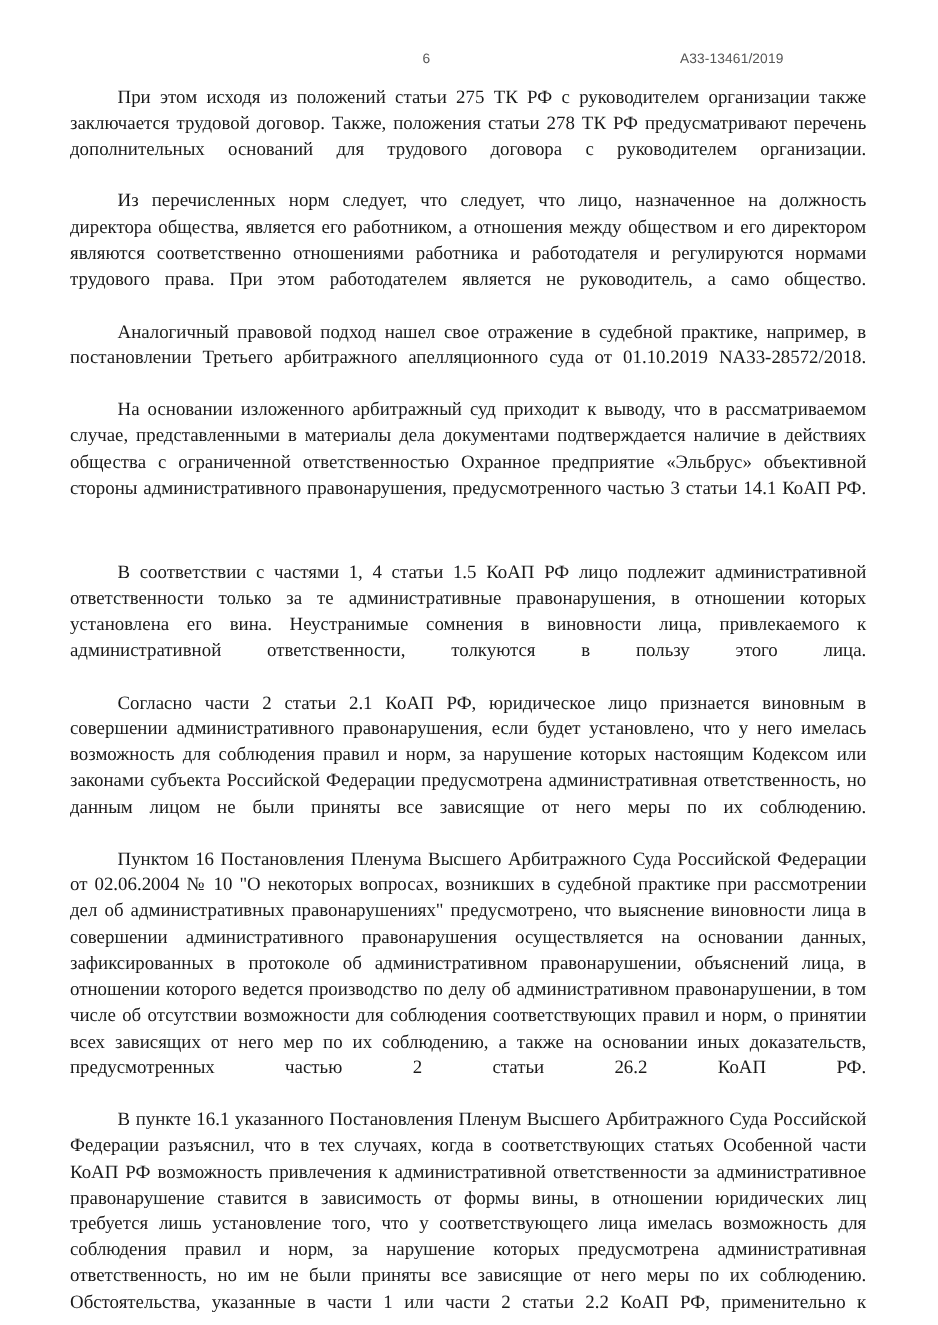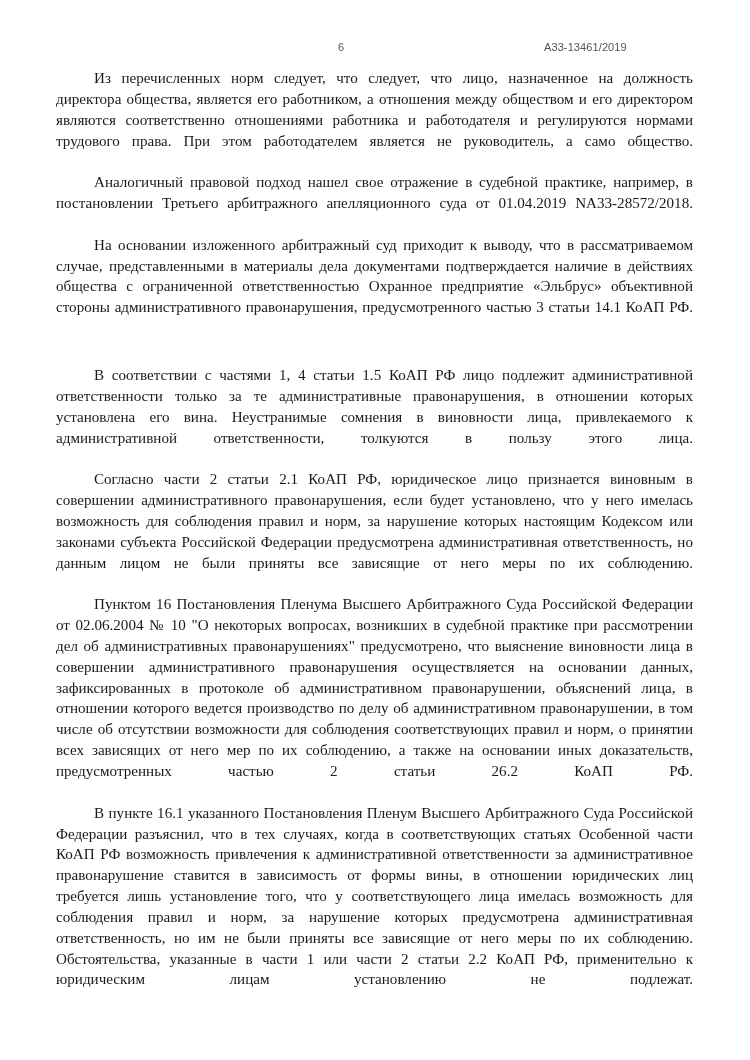--- a/index.html
+++ b/index.html
@@ -89,22 +89,23 @@
 <div class="page">
 
   <div class="page-header">
     <span class="folio">6</span>
     <span class="case-no">A33-13461/2019</span>
   </div>
 
   <div class="doc-body">
 
     <div class="text-block">
+      <p class="para">При этом исходя из положений статьи 275 ТК РФ с руководителем организации также заключается трудовой договор. Также, положения статьи 278 ТК РФ предусматривают перечень дополнительных оснований для трудового договора с руководителем организации.</p>
       <p class="para">Из перечисленных норм следует, что следует, что лицо, назначенное на должность директора общества, является его работником, а отношения между обществом и его директором являются соответственно отношениями работника и работодателя и регулируются нормами трудового права. При этом работодателем является не руководитель, а само общество.</p>
-      <p class="para">Аналогичный правовой подход нашел свое отражение в судебной практике, например, в постановлении Третьего арбитражного апелляционного суда от 01.04.2019 NA33-28572/2018.</p>
+      <p class="para">Аналогичный правовой подход нашел свое отражение в судебной практике, например, в постановлении Третьего арбитражного апелляционного суда от 01.10.2019 NA33-28572/2018.</p>
       <p class="para">На основании изложенного арбитражный суд приходит к выводу, что в рассматриваемом случае, представленными в материалы дела документами подтверждается наличие в действиях общества с ограниченной ответственностью Охранное предприятие «Эльбрус» объективной стороны административного правонарушения, предусмотренного частью 3 статьи 14.1 КоАП РФ.</p>
     </div>
 
     <div class="block-gap"></div>
 
     <div class="text-block">
       <p class="para">В соответствии с частями 1, 4 статьи 1.5 КоАП РФ лицо подлежит административной ответственности только за те административные правонарушения, в отношении которых установлена его вина. Неустранимые сомнения в виновности лица, привлекаемого к административной ответственности, толкуются в пользу этого лица.</p>
       <p class="para">Согласно части 2 статьи 2.1 КоАП РФ, юридическое лицо признается виновным в совершении административного правонарушения, если будет установлено, что у него имелась возможность для соблюдения правил и норм, за нарушение которых настоящим Кодексом или законами субъекта Российской Федерации предусмотрена административная ответственность, но данным лицом не были приняты все зависящие от него меры по их соблюдению.</p>
       <p class="para">Пунктом 16 Постановления Пленума Высшего Арбитражного Суда Российской Федерации от 02.06.2004 № 10 "О некоторых вопросах, возникших в судебной практике при рассмотрении дел об административных правонарушениях" предусмотрено, что выяснение виновности лица в совершении административного правонарушения осуществляется на основании данных, зафиксированных в протоколе об административном правонарушении, объяснений лица, в отношении которого ведется производство по делу об административном правонарушении, в том числе об отсутствии возможности для соблюдения соответствующих правил и норм, о принятии всех зависящих от него мер по их соблюдению, а также на основании иных доказательств, предусмотренных частью 2 статьи 26.2 КоАП РФ.</p>
       <p class="para">В пункте 16.1 указанного Постановления Пленум Высшего Арбитражного Суда Российской Федерации разъяснил, что в тех случаях, когда в соответствующих статьях Особенной части КоАП РФ возможность привлечения к административной ответственности за административное правонарушение ставится в зависимость от формы вины, в отношении юридических лиц требуется лишь установление того, что у соответствующего лица имелась возможность для соблюдения правил и норм, за нарушение которых предусмотрена административная ответственность, но им не были приняты все зависящие от него меры по их соблюдению. Обстоятельства, указанные в части 1 или части 2 статьи 2.2 КоАП РФ, применительно к юридическим лицам установлению не подлежат.</p>

